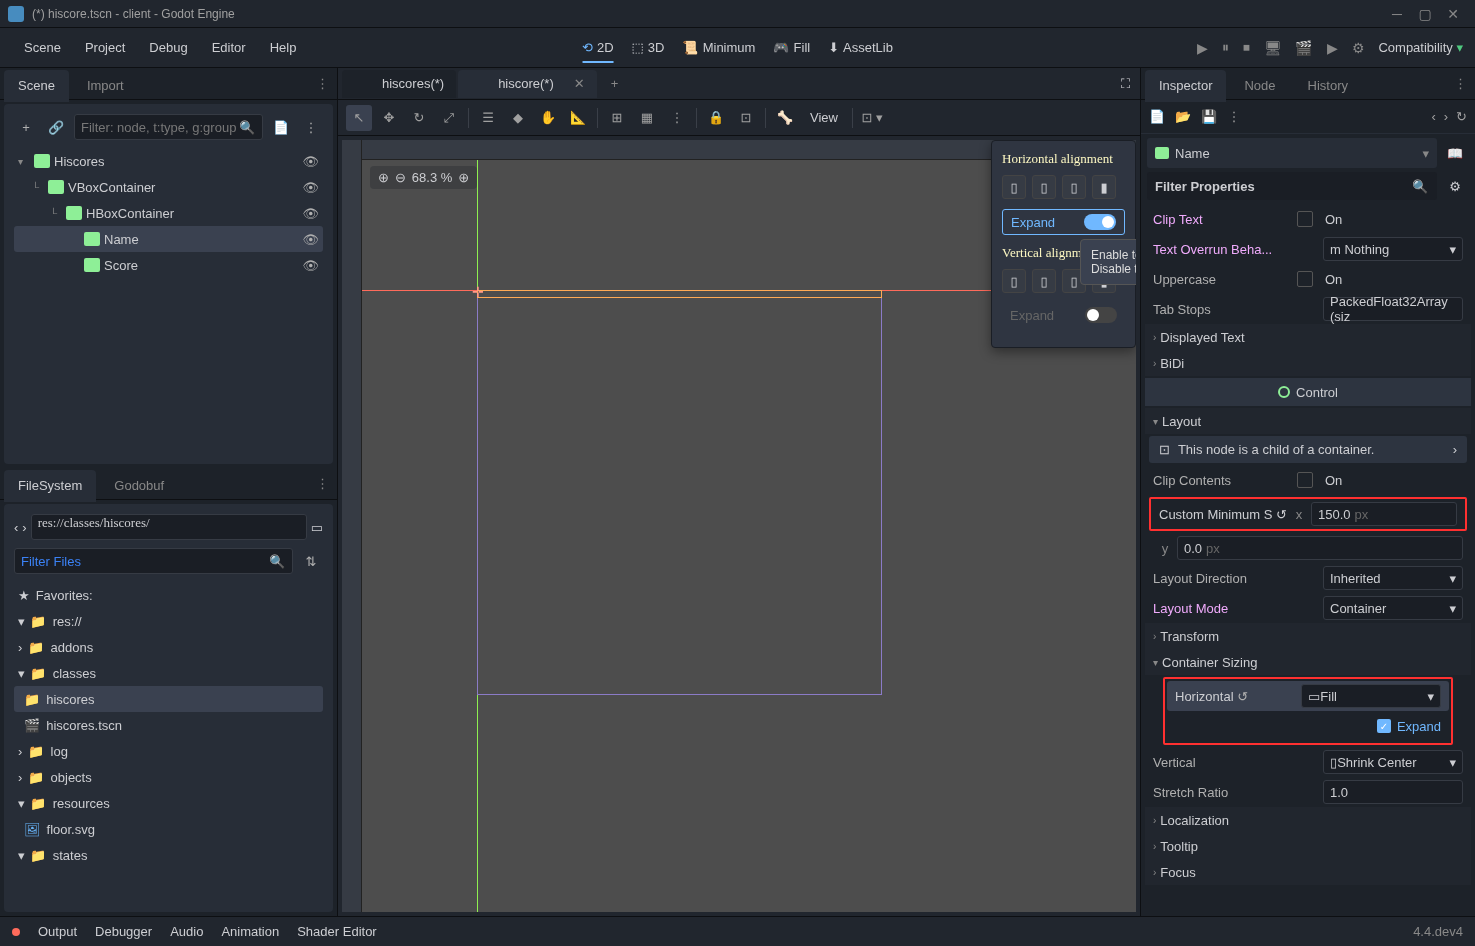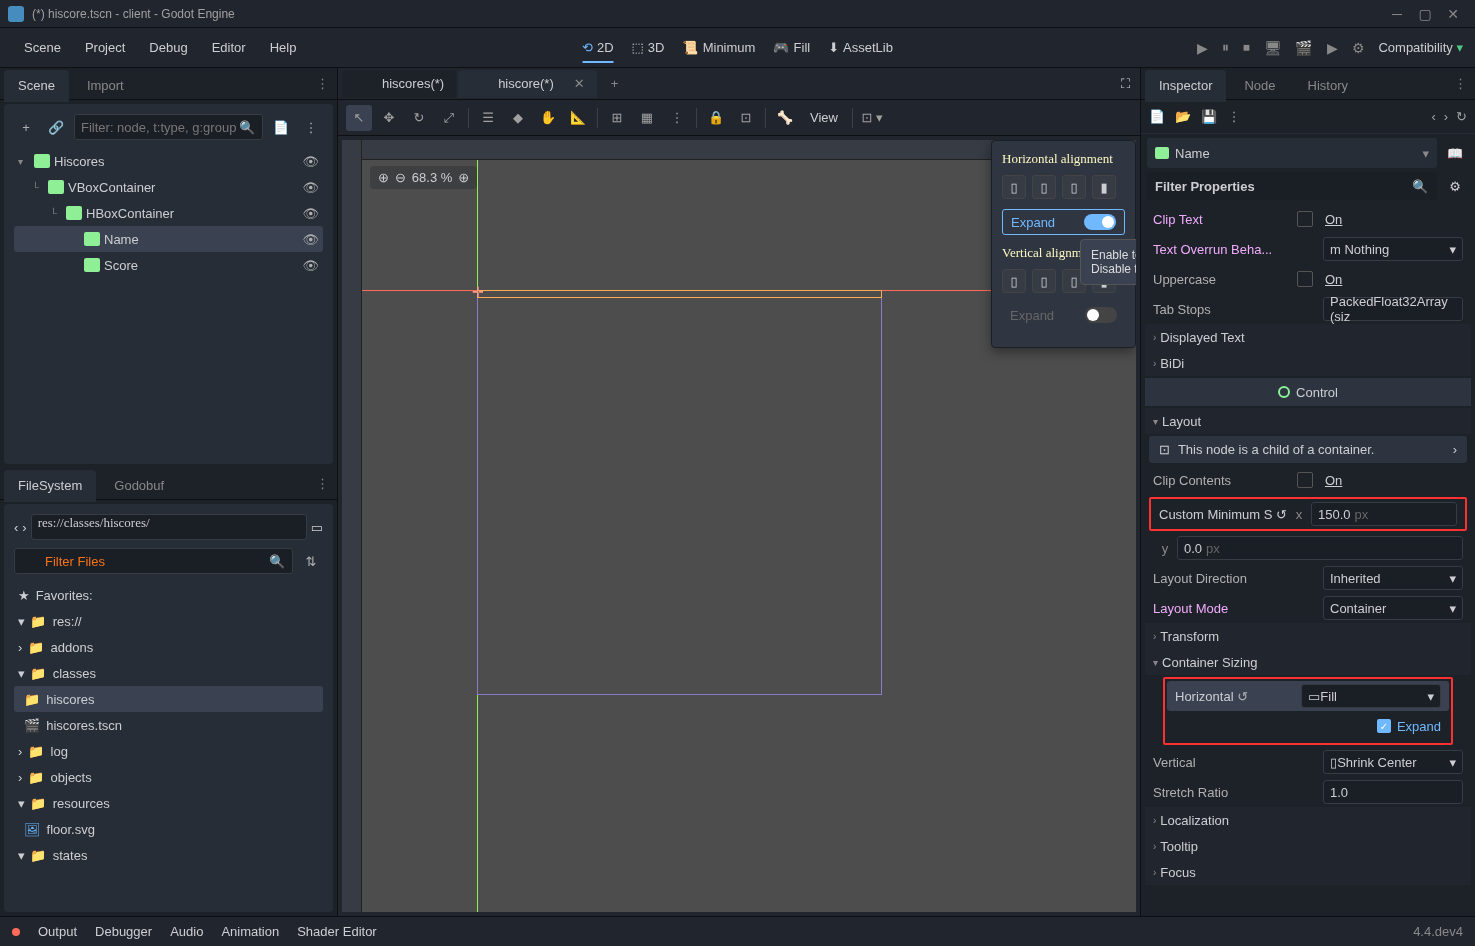--- a/index.html
+++ b/index.html
@@ -76,21 +76,21 @@
 .insp-toolbar .ib { color:#a0a0a0; }
 .insp-node { height:30px; background:#272d37; margin:4px 6px; border-radius:3px; display:flex; align-items:center; padding:0 8px; gap:6px; }
 .insp-node .node-ic { width:14px; height:12px; background:#8eef97; border-radius:2px; }
 .insp-filter { height:28px; background:#1a1e25; margin:0 6px 4px; border-radius:3px; display:flex; align-items:center; padding:0 8px; color:#888; }
 .insp-props { flex:1; overflow-y:auto; padding:0 4px; }
 .prop-row { display:flex; align-items:center; height:30px; padding:0 8px; gap:6px; }
 .prop-row .label { flex:1; color:#b0b0b0; }
 .prop-row .dim-label { flex:1; color:#f0abfc; }
 .prop-row .val { width:140px; background:#1a1e25; border:1px solid #363b44; border-radius:3px; height:24px; display:flex; align-items:center; padding:0 6px; }
 .prop-row .check { width:16px; height:16px; border:1px solid #555; border-radius:2px; margin-right:6px; }
-.prop-row .on-label { flex:1;text-decoration:underline; }
+.prop-row .on-label { flex:1; }
 .section-hdr { display:flex; align-items:center; height:26px; padding:0 8px; gap:4px; background:#21262e; }
 .section-hdr .arrow { font-size:10px; color:#888; }
 .control-hdr { height:28px; background:#2d3440; display:flex; align-items:center; justify-content:center; gap:6px; margin:2px 0; }
 .control-hdr .circ { width:12px; height:12px; border:2px solid #8eef97; border-radius:50%; }
 .hint-row { background:#2d3440; margin:2px 4px; border-radius:3px; padding:6px 10px; display:flex; align-items:center; gap:8px; font-size:12px; }
 .redbox { border:2px solid #ff3030; border-radius:2px; }
 .xy-row { display:flex; align-items:center; height:30px; padding:0 8px; gap:6px; }
 .xy-row .xylabel { width:12px; text-align:center; color:#888; }
 .xy-row .xyval { flex:1; background:#1a1e25; border:1px solid #363b44; border-radius:3px; height:24px; display:flex; align-items:center; padding:0 6px; gap:4px; }
 .xy-row .unit { color:#666; }
@@ -196,21 +196,21 @@
       </div>
       <div class="panel-body">
         <div class="path-row">
           <div class="btn">‹</div>
           <div class="btn">›</div>
           <div class="path-input">res://classes/hiscores/</div>
           <div class="btn">▭</div>
         </div>
         <div class="toolbar-row">
           <div class="search-box">
-            <span style="flex:1;color:#f97316;margin-left:24px;">Filter Files</span>
+            <span style="flex:1;color:#3b82f6;">Filter Files</span>
             <span>🔍</span>
           </div>
           <div class="btn">⇅</div>
         </div>
         <div class="tree">
           <div class="fs-tree-row">★ <span>Favorites:</span></div>
           <div class="fs-tree-row">
               <span>▾</span>
               <span class="fs-icon">📁</span>
               <span>res://</span>

